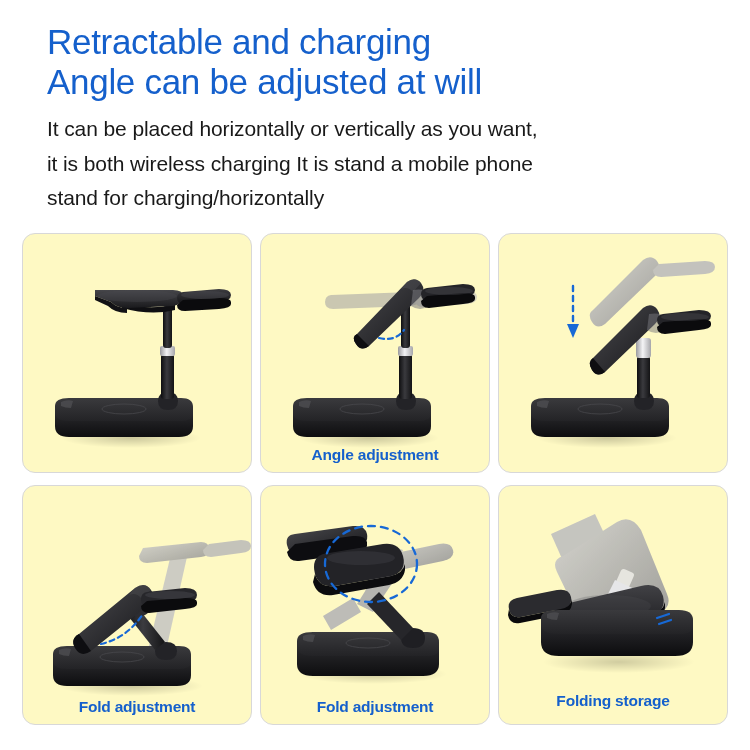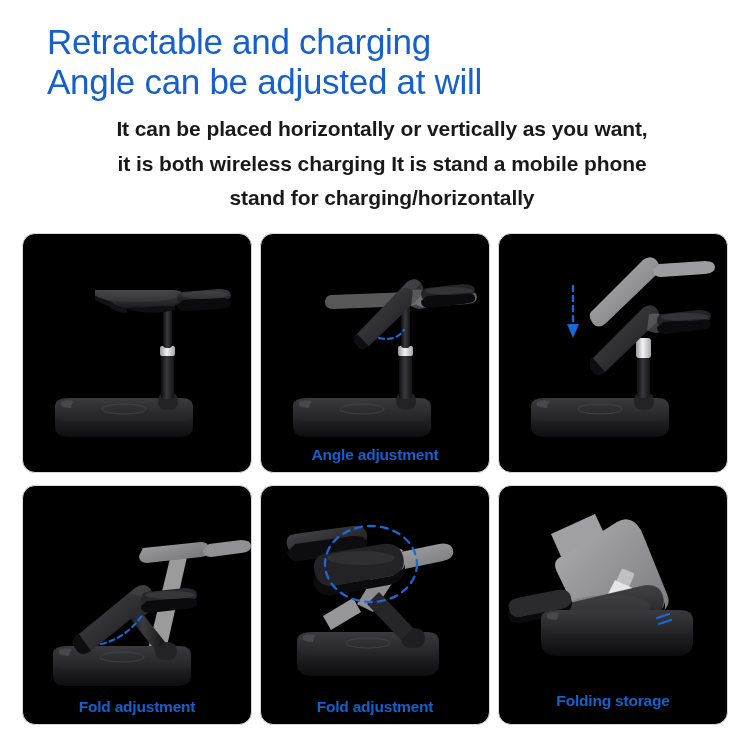--- a/index.html
+++ b/index.html
@@ -16,38 +16,37 @@
   .headline{
     position:absolute;left:47px;top:22px;width:660px;
     color:#1560cc;
     font-size:35px;line-height:40px;font-weight:400;
     letter-spacing:-0.3px;
   }
   .headline div{white-space:nowrap;}
   .subcopy{
     position:absolute;left:47px;top:112px;width:670px;
     color:#191919;
-    font-size:21px;line-height:34.5px;font-weight:700;
+    font-size:21px;line-height:34.5px;font-weight:400;
     letter-spacing:-0.1px;
-    text-align:center;
   }
   .subcopy div{white-space:nowrap;}
 
   
   .grid{
     position:absolute;left:22px;top:233px;
     width:706px;height:492px;
     display:grid;
     grid-template-columns:repeat(3,230px);
     grid-template-rows:repeat(2,240px);
     column-gap:8px;row-gap:12px;
   }
   .card{
     position:relative;
-    background:#000000;
+    background:#fef9c3;
     border:1px solid #d8d8d8;
     border-radius:13px;
     overflow:visible;
   }
   .card .stage{
     position:absolute;left:0;top:0;width:230px;height:240px;
     overflow:visible;
   }
   .caption{
     position:absolute;left:0;right:0;bottom:8px;

